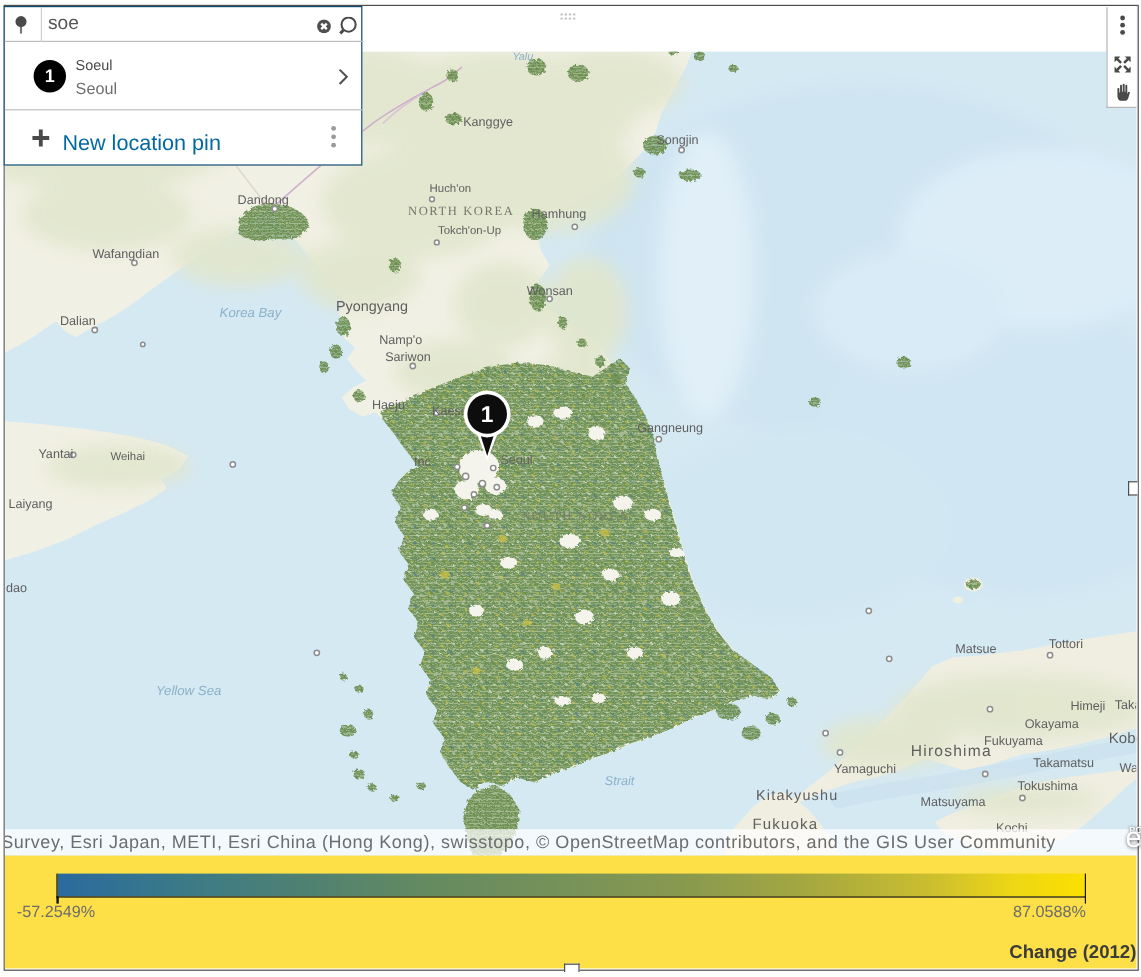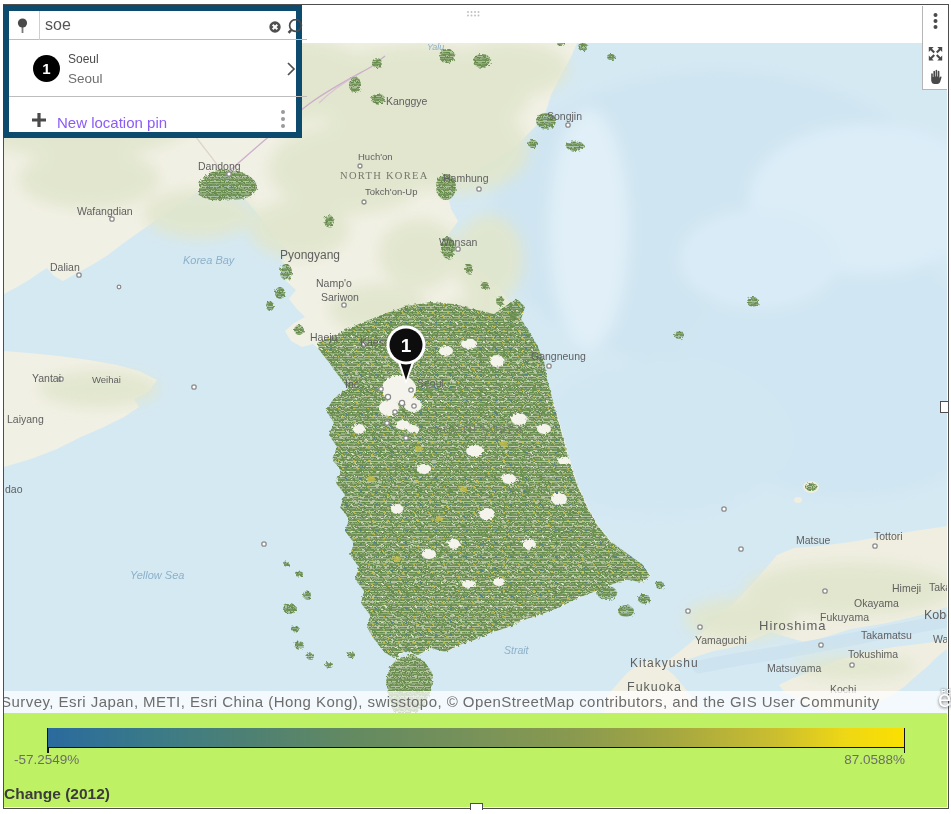--- a/index.html
+++ b/index.html
@@ -282,40 +282,40 @@
         <g>
           <path d="M396,356 L407,385 L418,356 Z" fill="#ffffff"></path>
           <path d="M399,356 L407,381 L415,356 Z" fill="#0d0d0d"></path>
           <circle cx="407" cy="346" r="19.5" fill="#ffffff"></circle>
           <circle cx="407" cy="346" r="16.5" fill="#0d0d0d"></circle>
           <text x="407" y="353" text-anchor="middle" font-size="19" font-weight="bold" fill="#ffffff">1</text>
         </g>
       </svg>
     </div>
 
-    <div class="abs" style="left:0;top:708px;width:943px;height:94px;background:#bef264;">
+    <div class="abs" style="left:0;top:708px;width:943px;height:94px;background:#fde047;">
       <div class="abs" style="left:43px;top:14.5px;width:858px;height:20px;border:1.5px solid #111;border-top:none;background:linear-gradient(90deg,#2a6a9e 0%,#3a7a88 12%,#4f8172 24%,#648a60 36%,#75915a 48%,#8a9a4e 62%,#a8a93f 74%,#cbbe2f 85%,#eed715 93%,#fbe000 100%);"></div>
       <div class="abs" style="left:43px;top:33.5px;width:1.5px;height:6px;background:#111;"></div>
       <div class="abs" style="left:899.5px;top:33.5px;width:1.5px;height:6px;background:#111;"></div>
       <div class="abs" style="left:10px;top:39px;font-size:13.5px;color:#6d6d6d;">-57.2549%</div>
       <div class="abs" style="right:42px;top:39px;font-size:13.5px;color:#6d6d6d;">87.0588%</div>
-      <div class="abs" style="left:0;top:72px;width:943px;text-align:left;font-size:15.5px;font-weight:bold;color:#3c3c3c;">Change (2012)</div>
+      <div class="abs" style="left:0;top:72px;width:943px;text-align:right;font-size:15.5px;font-weight:bold;color:#3c3c3c;">Change (2012)</div>
     </div>
 
     <div class="abs" style="left:466px;top:798px;width:13px;height:6.5px;background:#fff;border:1.5px solid #4e4e4e;border-bottom:none;"></div>
 
     <div class="abs" style="left:934px;top:681px;width:62px;height:36px;color:#fff;">
       <div style="position:absolute;left:3px;top:1px;font-size:7.5px;font-weight:bold;letter-spacing:0.2px;white-space:nowrap;text-shadow:0 0 2px rgba(60,60,60,0.9);">POWERED BY</div>
       <div style="position:absolute;left:0px;top:-1px;font-size:24px;font-weight:normal;letter-spacing:-1.5px;text-shadow:0 1px 3px rgba(70,70,70,0.8);">esri</div>
     </div>
 
     <div class="abs" style="left:936px;top:396px;width:8px;height:12px;background:#fff;border:1.5px solid #4e4e4e;border-right:none;"></div>
   </div>
 
-  <div class="abs" style="left:3px;top:4.5px;width:299px;height:133px;background:#fff;border:6px solid #0c4a6e;">
+  <div class="abs" style="left:3px;top:4.5px;width:299px;height:133px;background:#fff;border:1px solid #0c4a6e;">
 
     <div class="abs" style="left:0;top:0;width:298px;height:29px;border-bottom:1px solid #bdbdbd;">
       <div class="abs" style="left:0;top:0;width:31px;height:29px;border-right:1px solid #cfcfcf;">
         <svg width="31" height="29" viewBox="0 0 31 29" xmlns="http://www.w3.org/2000/svg">
           <circle cx="13.5" cy="12" r="4.6" fill="#4a4a4a"></circle>
           <rect x="12.6" y="16" width="1.8" height="6" fill="#4a4a4a" opacity="0.75"></rect>
         </svg>
       </div>
       <div class="abs" style="left:36px;top:5px;font-size:16px;color:#565656;">soe</div>
       <svg class="abs" style="left:259.5px;top:10px;" width="12" height="12" viewBox="0 0 12 12" xmlns="http://www.w3.org/2000/svg">
@@ -334,21 +334,21 @@
       <div class="abs" style="left:59px;top:30px;font-size:13.5px;color:#6e6e6e;">Seoul</div>
       <svg class="abs" style="left:277px;top:21px;" width="10" height="14" viewBox="0 0 10 14" xmlns="http://www.w3.org/2000/svg">
         <path d="M2,1 L8,7 L2,13" fill="none" stroke="#4f4f4f" stroke-width="1.7"></path>
       </svg>
     </div>
 
     <div class="abs" style="left:0;top:87px;width:298px;height:45px;">
       <svg class="abs" style="left:22px;top:14.5px;" width="16" height="16" viewBox="0 0 16 16" xmlns="http://www.w3.org/2000/svg">
         <path d="M8,1 L8,15 M1,8 L15,8" stroke="#4a4a4a" stroke-width="3.2"></path>
       </svg>
-      <div class="abs" style="left:48px;top:16px;font-size:15px;color:#8b5cf6;">New location pin</div>
+      <div class="abs" style="left:48px;top:16px;font-size:18px;color:#0369a1;">New location pin</div>
       <div class="abs" style="left:270px;top:10px;width:12px;height:24px;">
         <svg width="12" height="24" viewBox="0 0 12 24" xmlns="http://www.w3.org/2000/svg">
           <circle cx="4" cy="4" r="2" fill="#9a9a9a"></circle>
           <circle cx="4" cy="11" r="2" fill="#9a9a9a"></circle>
           <circle cx="4" cy="18" r="2" fill="#9a9a9a"></circle>
         </svg>
       </div>
     </div>
   </div>
 

